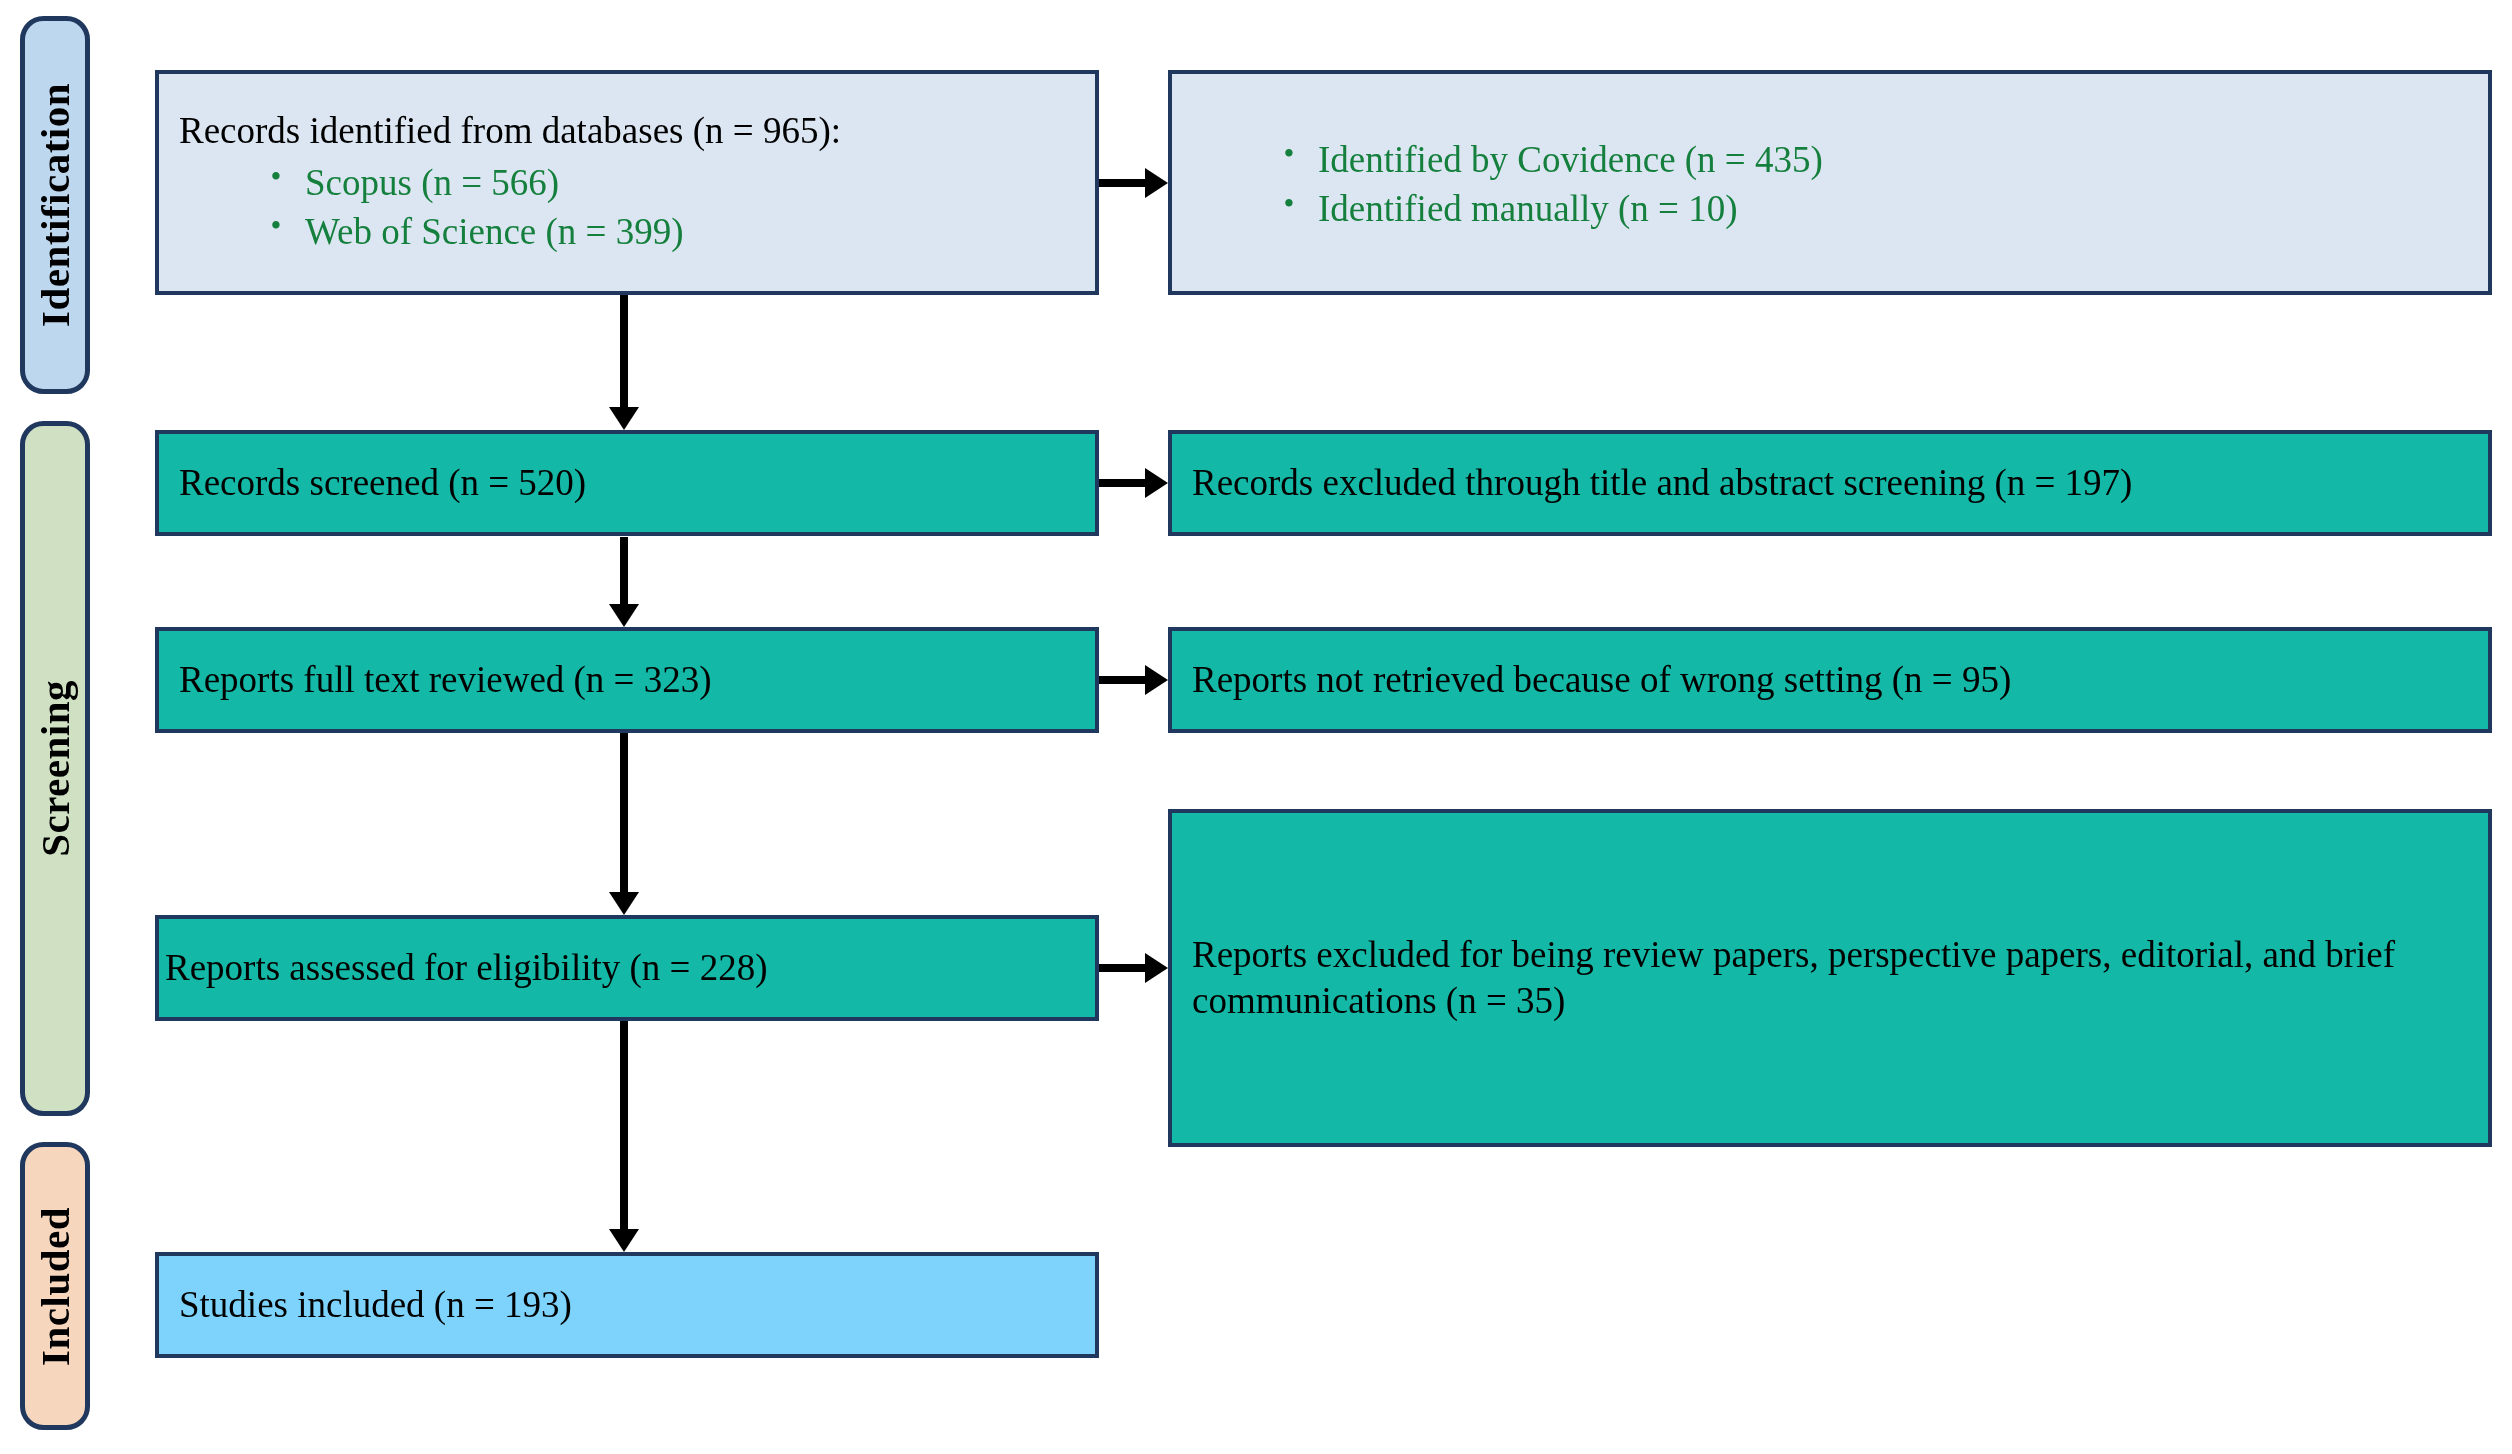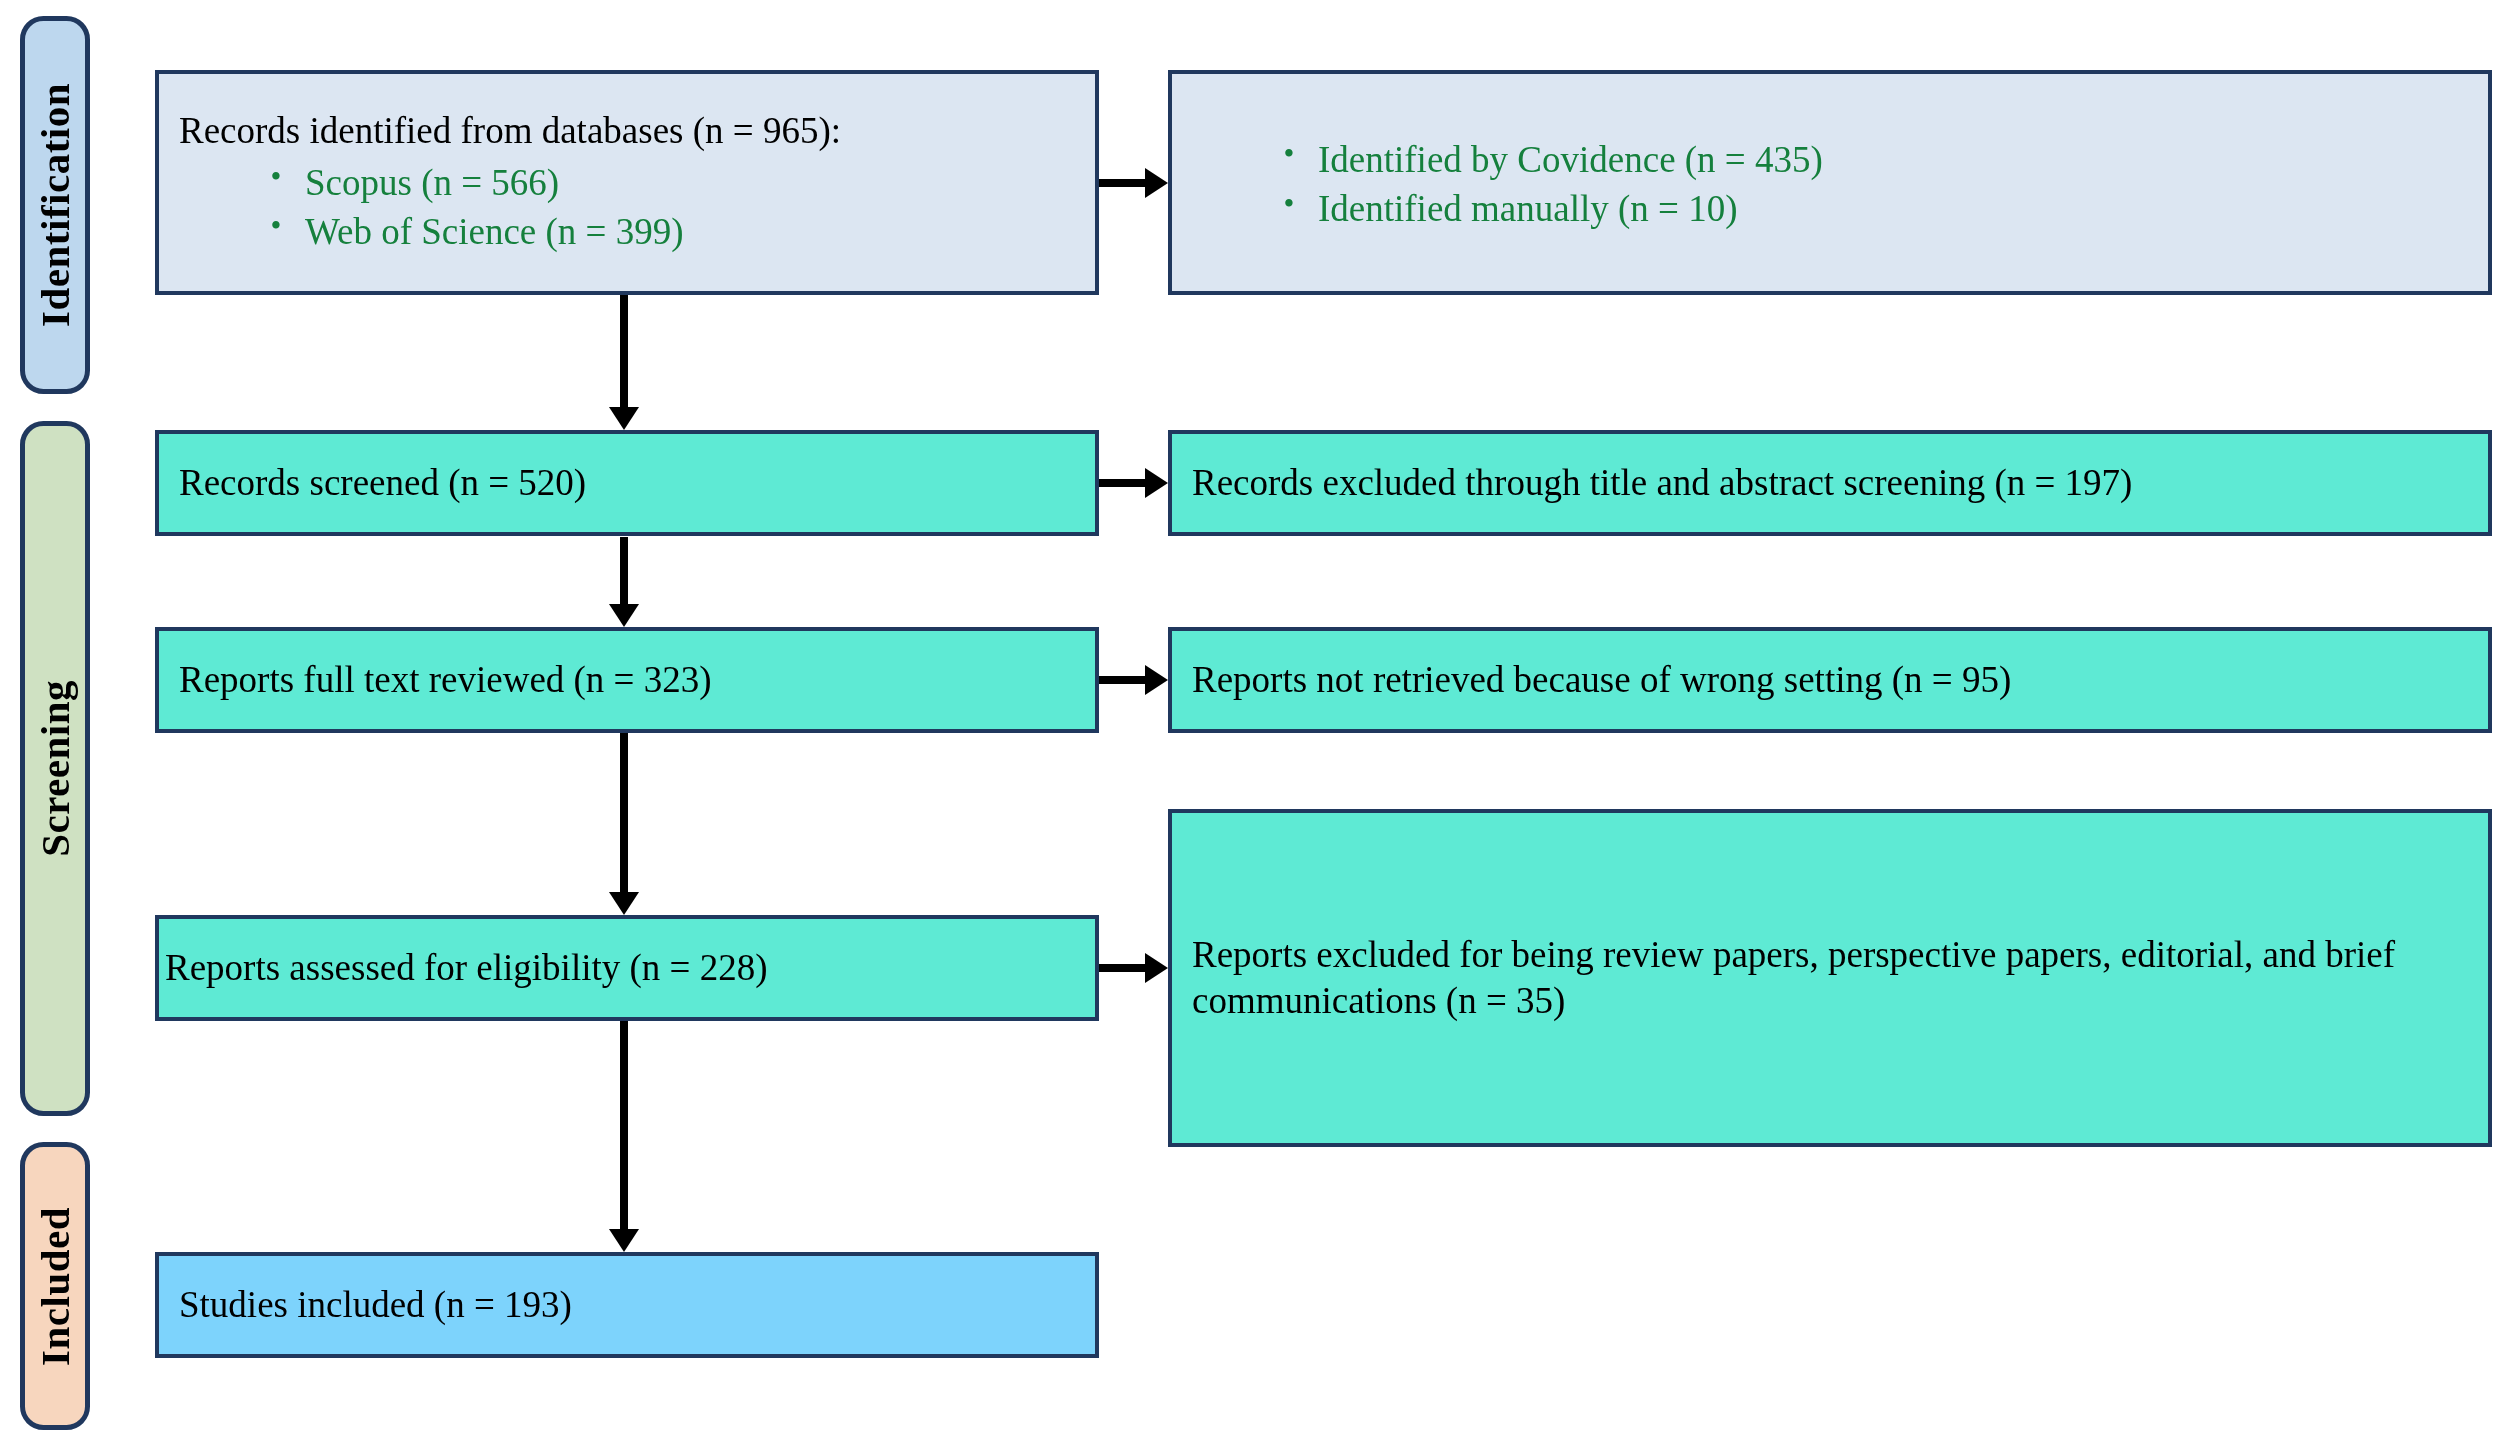--- a/index.html
+++ b/index.html
@@ -46,21 +46,21 @@
   .box {
     position: absolute;
     box-sizing: border-box;
     border: 4.5px solid #20385e;
     display: flex;
     flex-direction: column;
     justify-content: center;
     padding: 9px 20px;
   }
   .box-blue  { background: #dce6f2; }
-  .box-green { background: #5eead4; }
+  .box-green { background: #14b8a6; }
   .box-peach { background: #7dd3fc; }
 
   .box-title {
     font-size: 37px;
     line-height: 1.24;
     color: #000000;
   }
   .bullets {
     list-style: none;
     margin: 3.6px 0 0 0;

